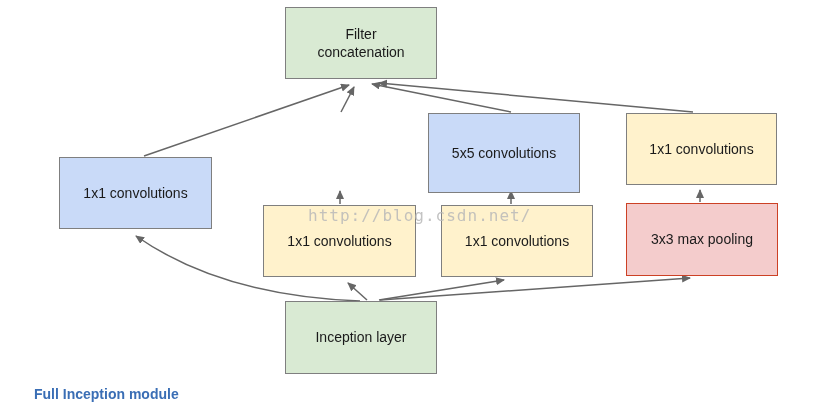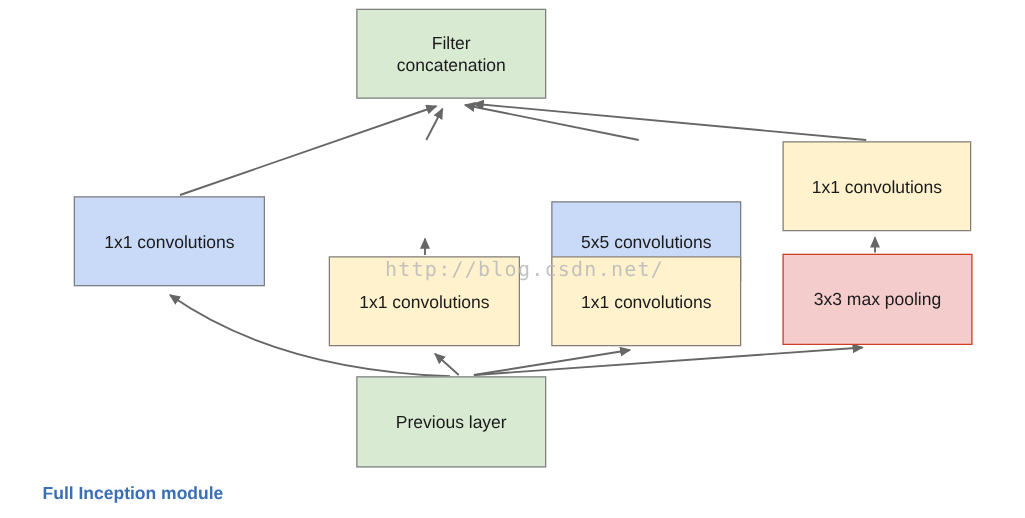--- a/index.html
+++ b/index.html
@@ -11,21 +11,21 @@
   svg.edges{position:absolute;left:0;top:0;z-index:1;}
   .node{
     position:absolute;z-index:2;box-sizing:border-box;
     border:1.5px solid #7f7f7f;
     display:flex;align-items:center;justify-content:center;text-align:center;
     font-size:14px;color:#1a1a1a;line-height:1.3;
   }
   .node-filter_concat{left:285px;top:7px;width:152px;height:72px;padding:16px 24px;}
   .node-conv1x1_left{left:59px;top:157px;width:153px;height:72px;}
   .node-conv3x3{left:263px;top:113px;width:154px;height:72px;}
-  .node-conv5x5{left:441px;top:113px;width:152px;height:64px;margin-top:48px;}
+  .node-conv5x5{left:428px;top:113px;width:152px;height:80px;}
   .node-conv1x1_right{left:626px;top:113px;width:151px;height:72px;}
   .node-conv1x1_mid1{left:263px;top:205px;width:153px;height:72px;}
   .node-conv1x1_mid2{left:441px;top:205px;width:152px;height:72px;}
   .node-maxpool{left:626px;top:203px;width:152px;height:73px;}
   .node-previous_layer{left:285px;top:301px;width:152px;height:73px;}
   .watermark{
     position:absolute;left:308px;top:206px;z-index:3;
     font-family:"DejaVu Sans Mono",monospace;font-size:16px;
     letter-spacing:1px;color:rgba(185,185,185,0.85);white-space:nowrap;
     pointer-events:none;
@@ -82,20 +82,20 @@
 
   <div class="node node-conv1x1_mid2" style="background: rgb(255, 242, 204); border-color: rgb(127, 127, 127);">
     <span>1x1 convolutions</span>
   </div>
 
   <div class="node node-maxpool" style="background: rgb(244, 204, 204); border-color: rgb(204, 65, 37);">
     <span>3x3 max pooling</span>
   </div>
 
   <div class="node node-previous_layer" style="background: rgb(217, 234, 211); border-color: rgb(127, 127, 127);">
-    <span>Previous layer</span>
+    <span>Inception layer</span>
   </div>
 
   <div class="watermark">http://blog.csdn.net/</div>
 
   <div class="caption">Full Inception module</div>
 
 </div>
 
 </body></html>

